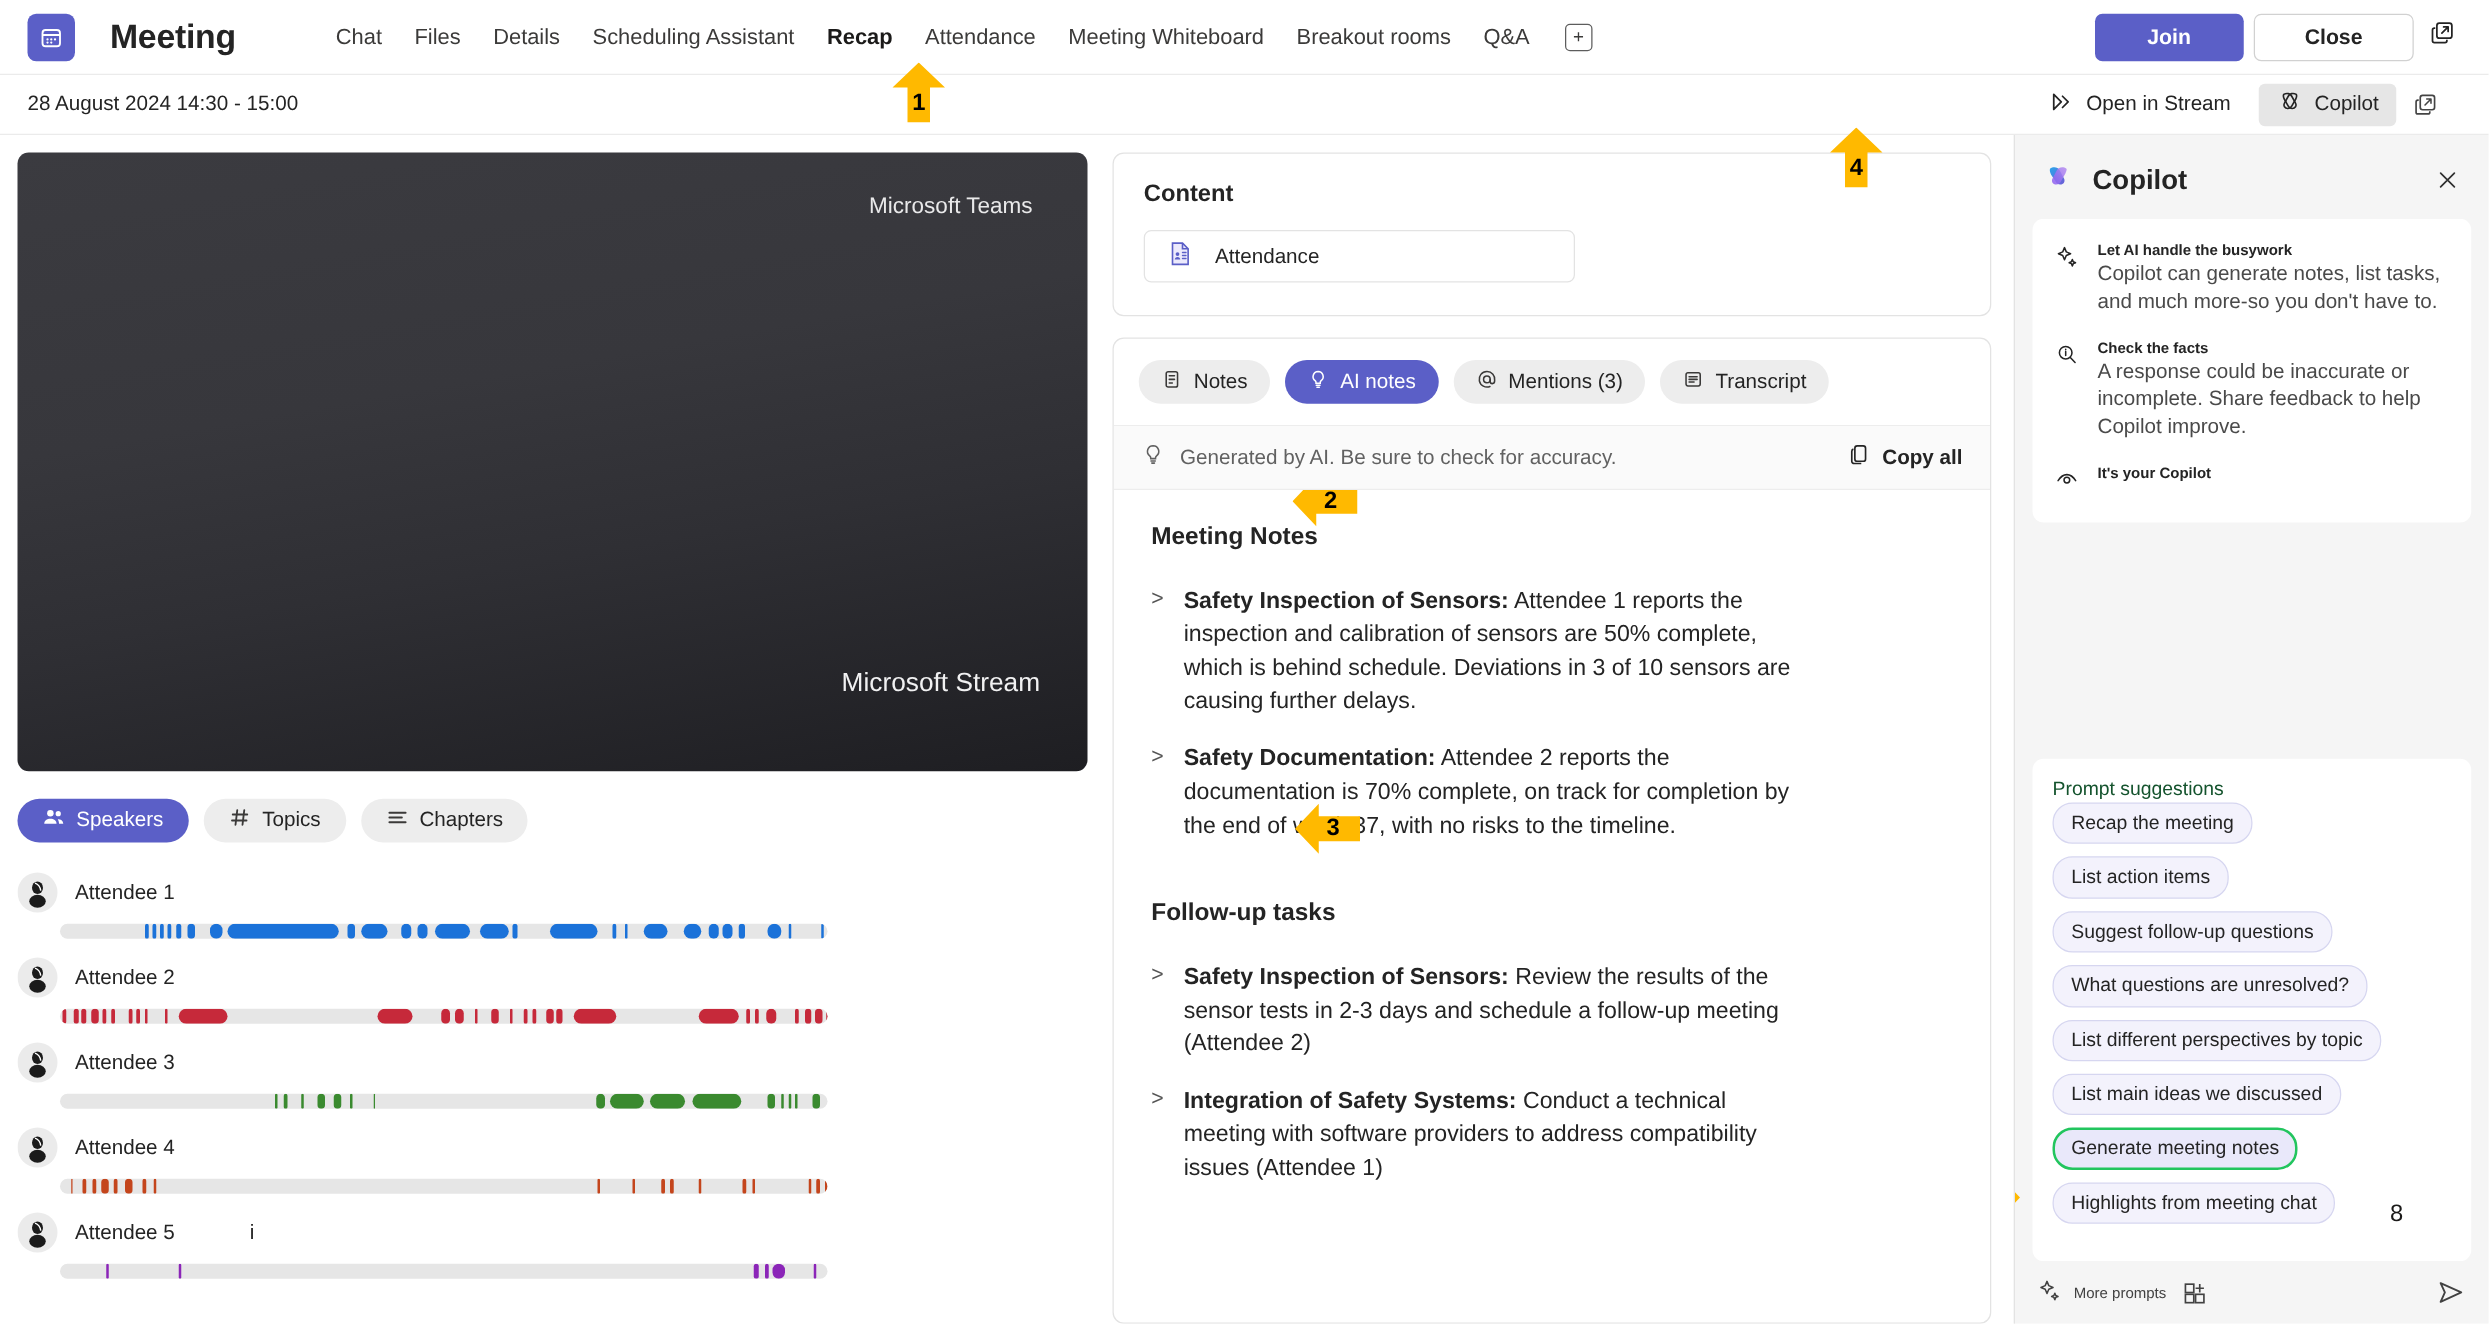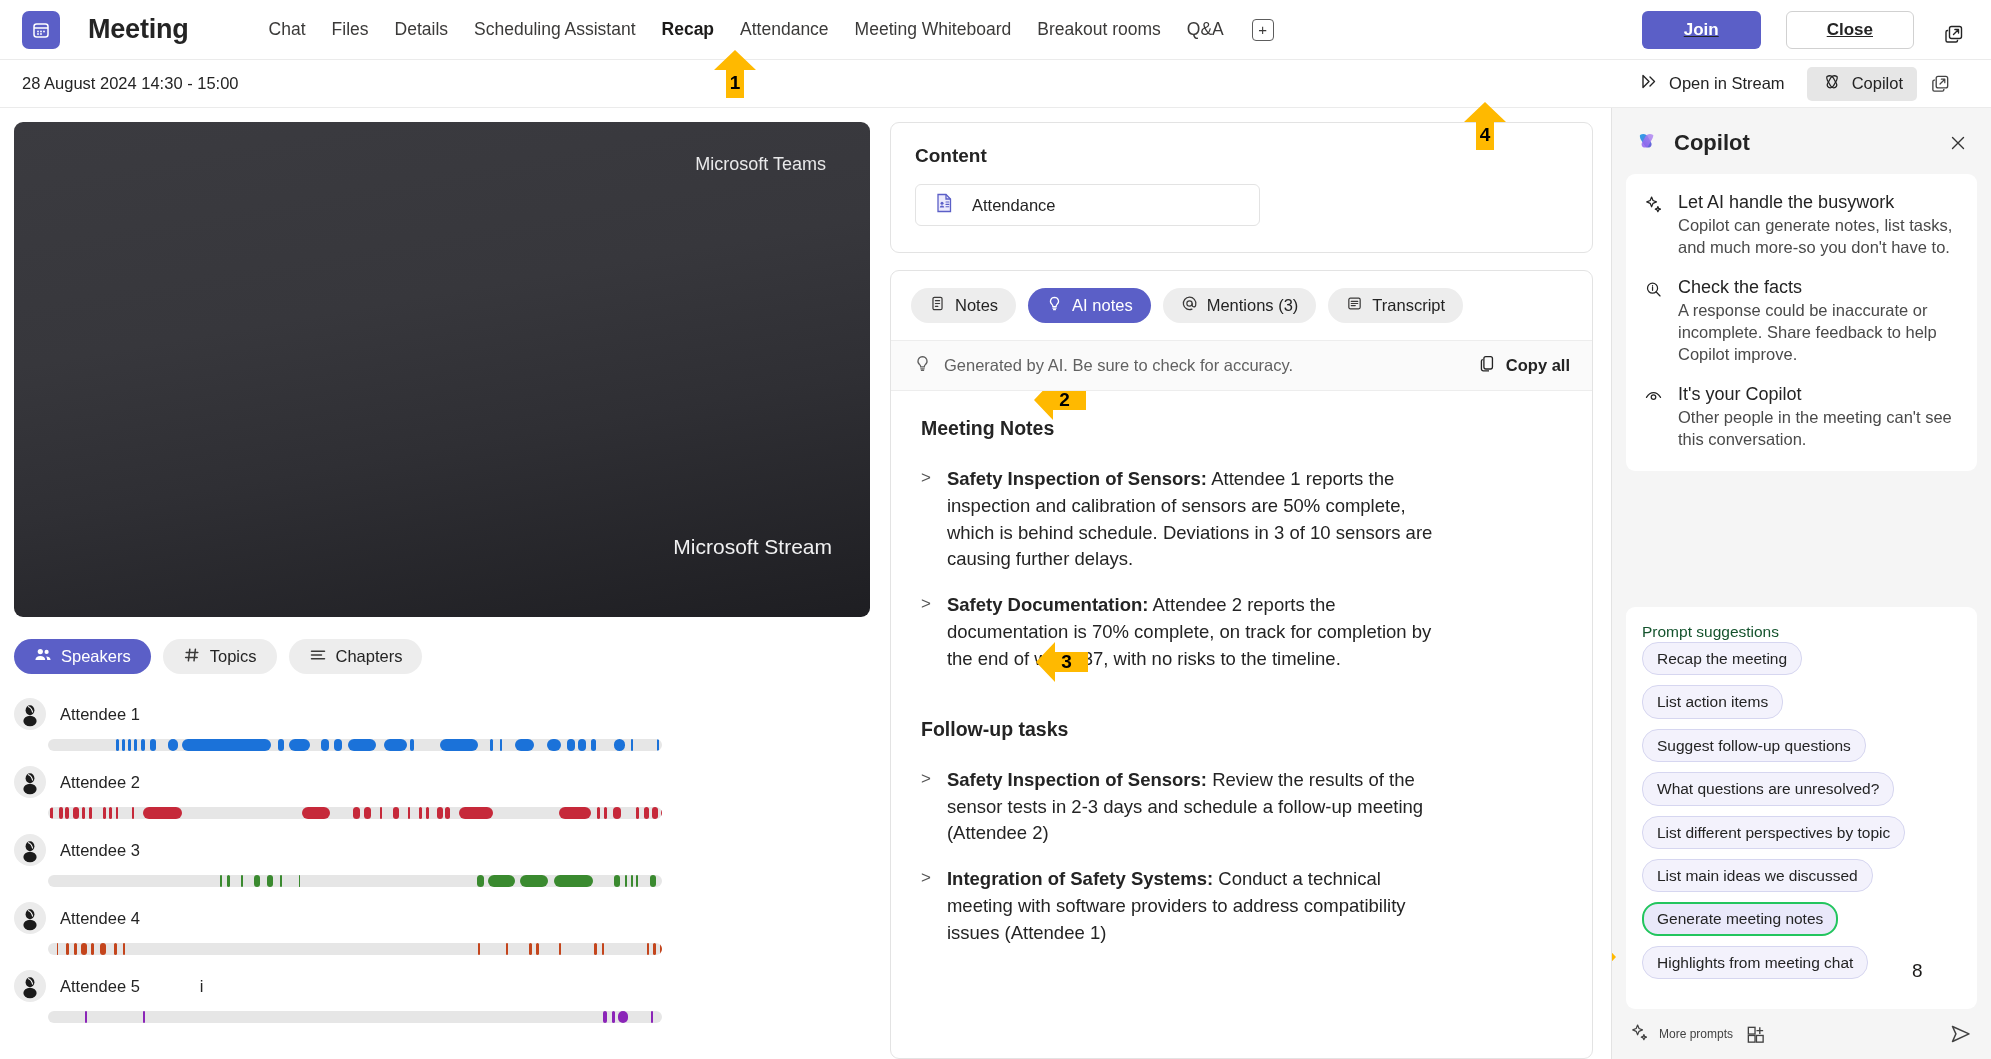--- a/index.html
+++ b/index.html
@@ -38,21 +38,21 @@
   .nav-item {
     font-size: 17.5px; color: #3b3a39; white-space: nowrap; padding: 4px 2px; cursor: pointer;
   }
   .nav-item.active { font-weight: 700; color: #1b1a19; }
   .nav-add {
     width: 22px; height: 22px; border: 1.6px solid #5d5d5d; border-radius: 4px;
     display: flex; align-items: center; justify-content: center;
     font-size: 15px; color: #3b3a39; cursor: pointer; margin-left: 4px;
   }
   .topbar-right {
-    margin-left: auto; display: flex; align-items: flex-end; gap: 25px; text-decoration: underline;
+    margin-left: auto; display: flex; align-items: flex-start; gap: 8px;
   }
   .btn-join {
     background: #5b5fc7; color: #fff; border: none; border-radius: 6px;
     font-size: 17px; font-weight: 600; padding: 0 42px; height: 38px;
     font-family: inherit; cursor: pointer;
   }
   .btn-close {
     background: #fff; color: #242424; border: 1px solid #d1d1d1; border-radius: 6px;
     font-size: 17px; font-weight: 600; padding: 0 40px; height: 38px;
     font-family: inherit; cursor: pointer;
@@ -172,21 +172,21 @@
     display: flex; flex-direction: column; min-height: 0; position: relative;
   }
   .copilot-head { display: flex; align-items: center; padding: 20px 22px 16px 22px; flex: 0 0 auto; }
   .copilot-title { font-size: 22px; font-weight: 700; margin-left: 14px; }
   .copilot-close { margin-left: auto; cursor: pointer; color: #333; display: flex; }
   .copilot-scroll { flex: 1; overflow: hidden; padding: 0 14px; min-height: 0; position: relative; }
   .info-card { background: #fff; border-radius: 9px; padding: 18px 18px 20px 18px; }
   .info-item { display: flex; gap: 14px; margin-bottom: 18px; }
   .info-item:last-child { margin-bottom: 0; }
   .info-ico { flex: 0 0 auto; width: 20px; padding-top: 3px; color: #242424; }
-  .info-h { font-size: 18px; font-weight: 400; margin-bottom: 2px; }
+  .info-h { font-size: 12px; font-weight: 700; margin-bottom: 2px; }
   .info-p { font-size: 16.5px; color: #4a4a4a; line-height: 1.33; }
 
   .suggest-card {
     position: absolute; left: 14px; right: 14px; bottom: 0;
     background: #fff; border-radius: 9px; padding: 16px 16px 20px 16px;
   }
   .suggest-title { font-size: 15.5px; color: #14532d; margin-bottom: 1px; }
   .chip {
     display: inline-block; border: 1px solid #d6d6f0; background: #f3f2fc;
     border-radius: 16px; padding: 6px 14px; font-size: 15.5px; color: #242424;
@@ -693,21 +693,20 @@
           </div>
           <div class="info-item">
             <div class="info-ico">
               <svg width="19" height="19" viewBox="0 0 20 20" fill="none" stroke="#242424" stroke-width="1.3">
                 <path d="M2.6 11c2.2-3.4 4.8-5 7.4-5s5.2 1.6 7.4 5" stroke-linecap="round"></path>
                 <circle cx="10" cy="10.6" r="2.4"></circle>
               </svg>
             </div>
             <div>
               <div class="info-h">It's your Copilot</div>
-              <div class="info-p">Other people in the meeting can't see this conversation.</div>
             </div>
           </div>
         </div>
 
         <div class="suggest-card">
           <div class="suggest-title">Prompt suggestions</div>
           <div id="suggestion-chips"><div class="chip">Recap the meeting</div><div></div><div class="chip">List action items</div><div></div><div class="chip">Suggest follow-up questions</div><div></div><div class="chip">What questions are unresolved?</div><div></div><div class="chip">List different perspectives by topic</div><div></div><div class="chip">List main ideas we discussed</div><div></div><div class="chip focused">Generate meeting notes</div><div></div><div class="chip">Highlights from meeting chat</div><div></div></div>
         </div>
 
         <div class="marker marker-right" style="left:-48px; top:762px; width:52px; height:42px;">

